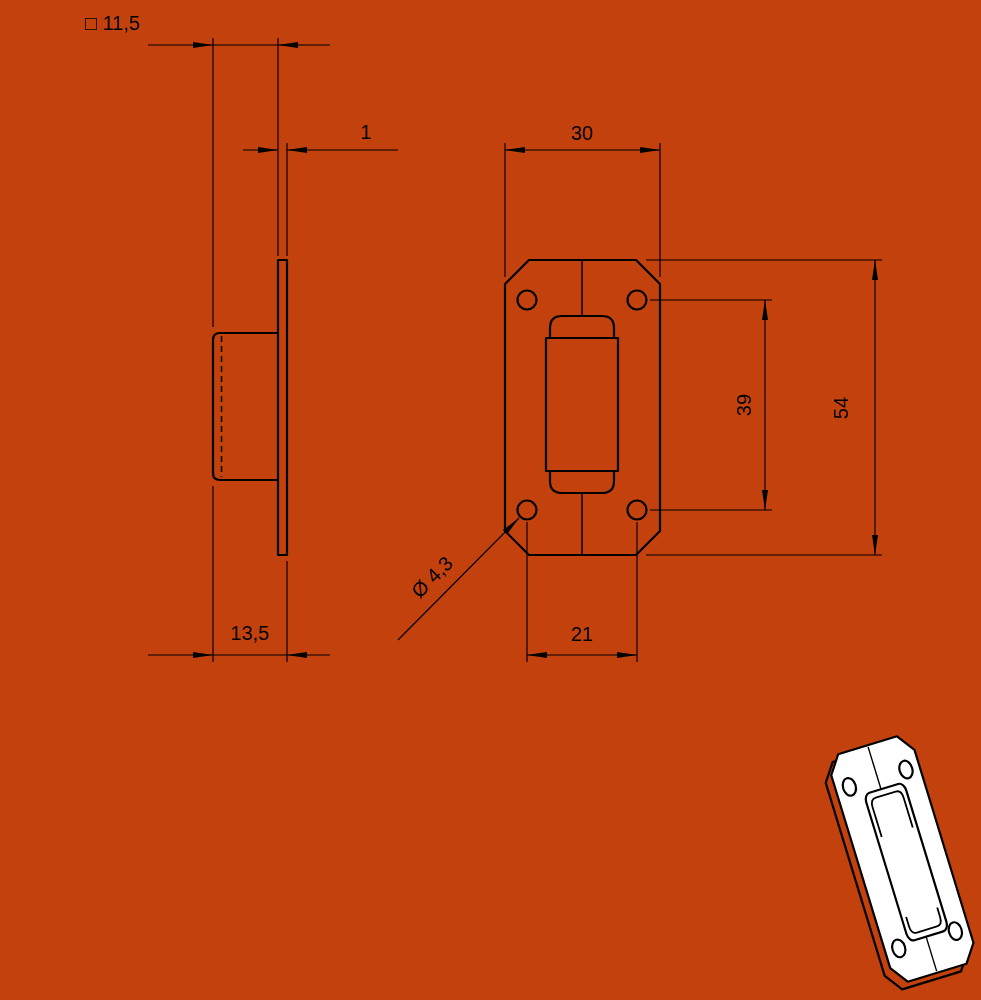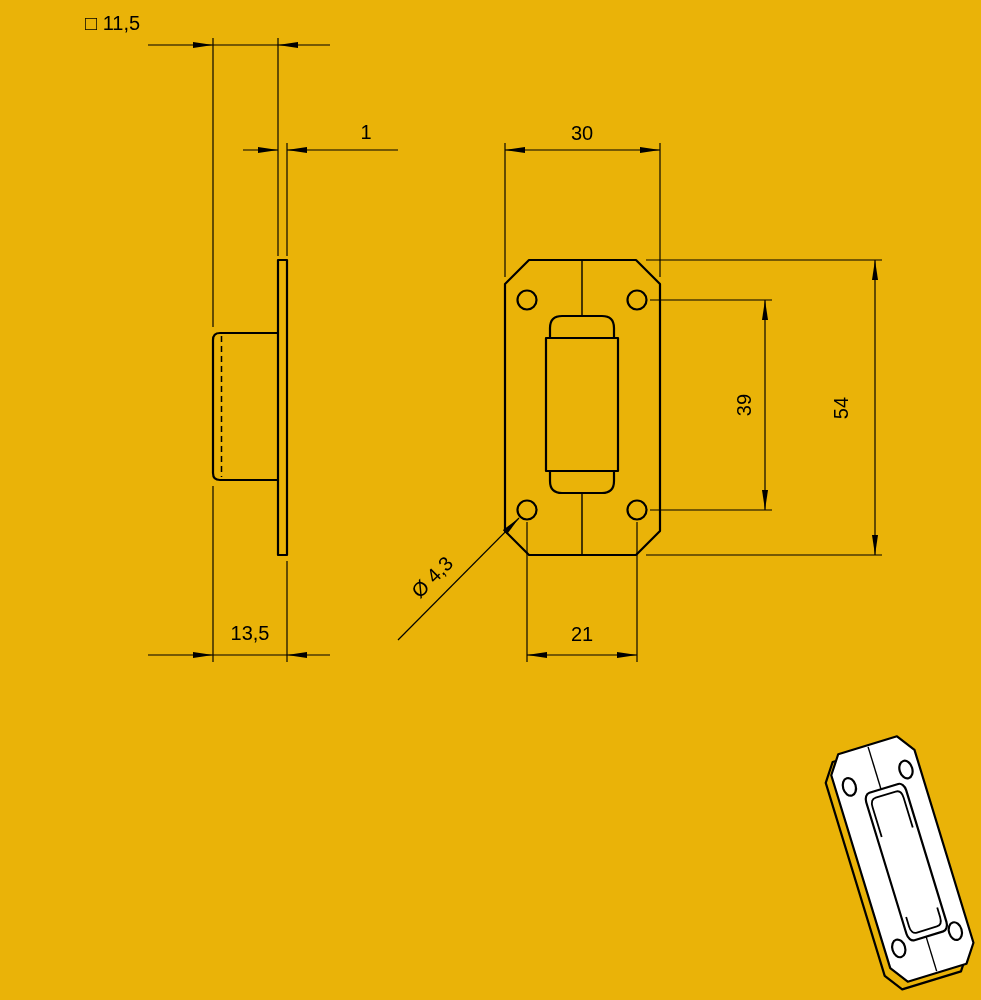--- a/index.html
+++ b/index.html
@@ -1,16 +1,16 @@
 <!DOCTYPE html>
 <html><head>
 <meta charset="utf-8">
 <style>
   html,body{margin:0;padding:0;background:#ffffff;}
-  .canvas{position:relative;width:981px;height:1000px;background:#eab308;overflow:hidden;}
+  .canvas{position:relative;width:981px;height:1000px;background:#c2410c;overflow:hidden;}
   svg text{font-family:"Liberation Sans",sans-serif;font-size:20px;fill:#000;}
   .outline{stroke:#000;stroke-width:2.2;fill:none;stroke-linejoin:round;stroke-linecap:round;}
   .fillw{fill:#ffffff;}
   .thin{stroke:#000;stroke-width:1.15;fill:none;}
   .seam{stroke:#000;stroke-width:1.4;fill:none;}
   .hidden-line{stroke:#000;stroke-width:1.5;fill:none;stroke-dasharray:6 4;}
   .mid{stroke:#000;stroke-width:1.8;fill:none;}
 </style>
 </head>
 <body>

